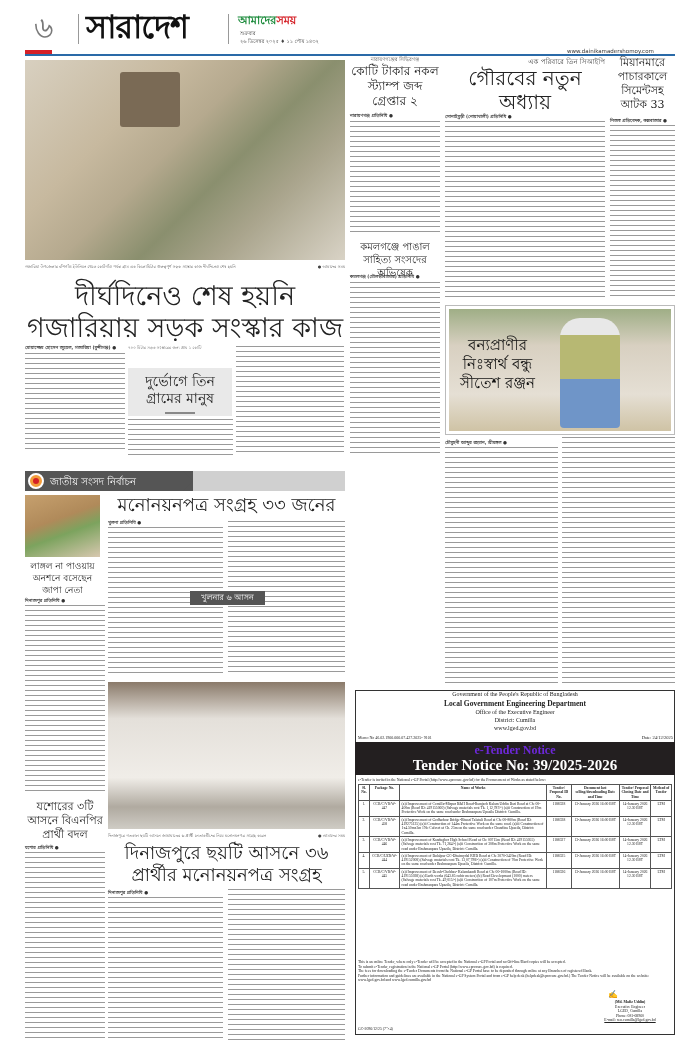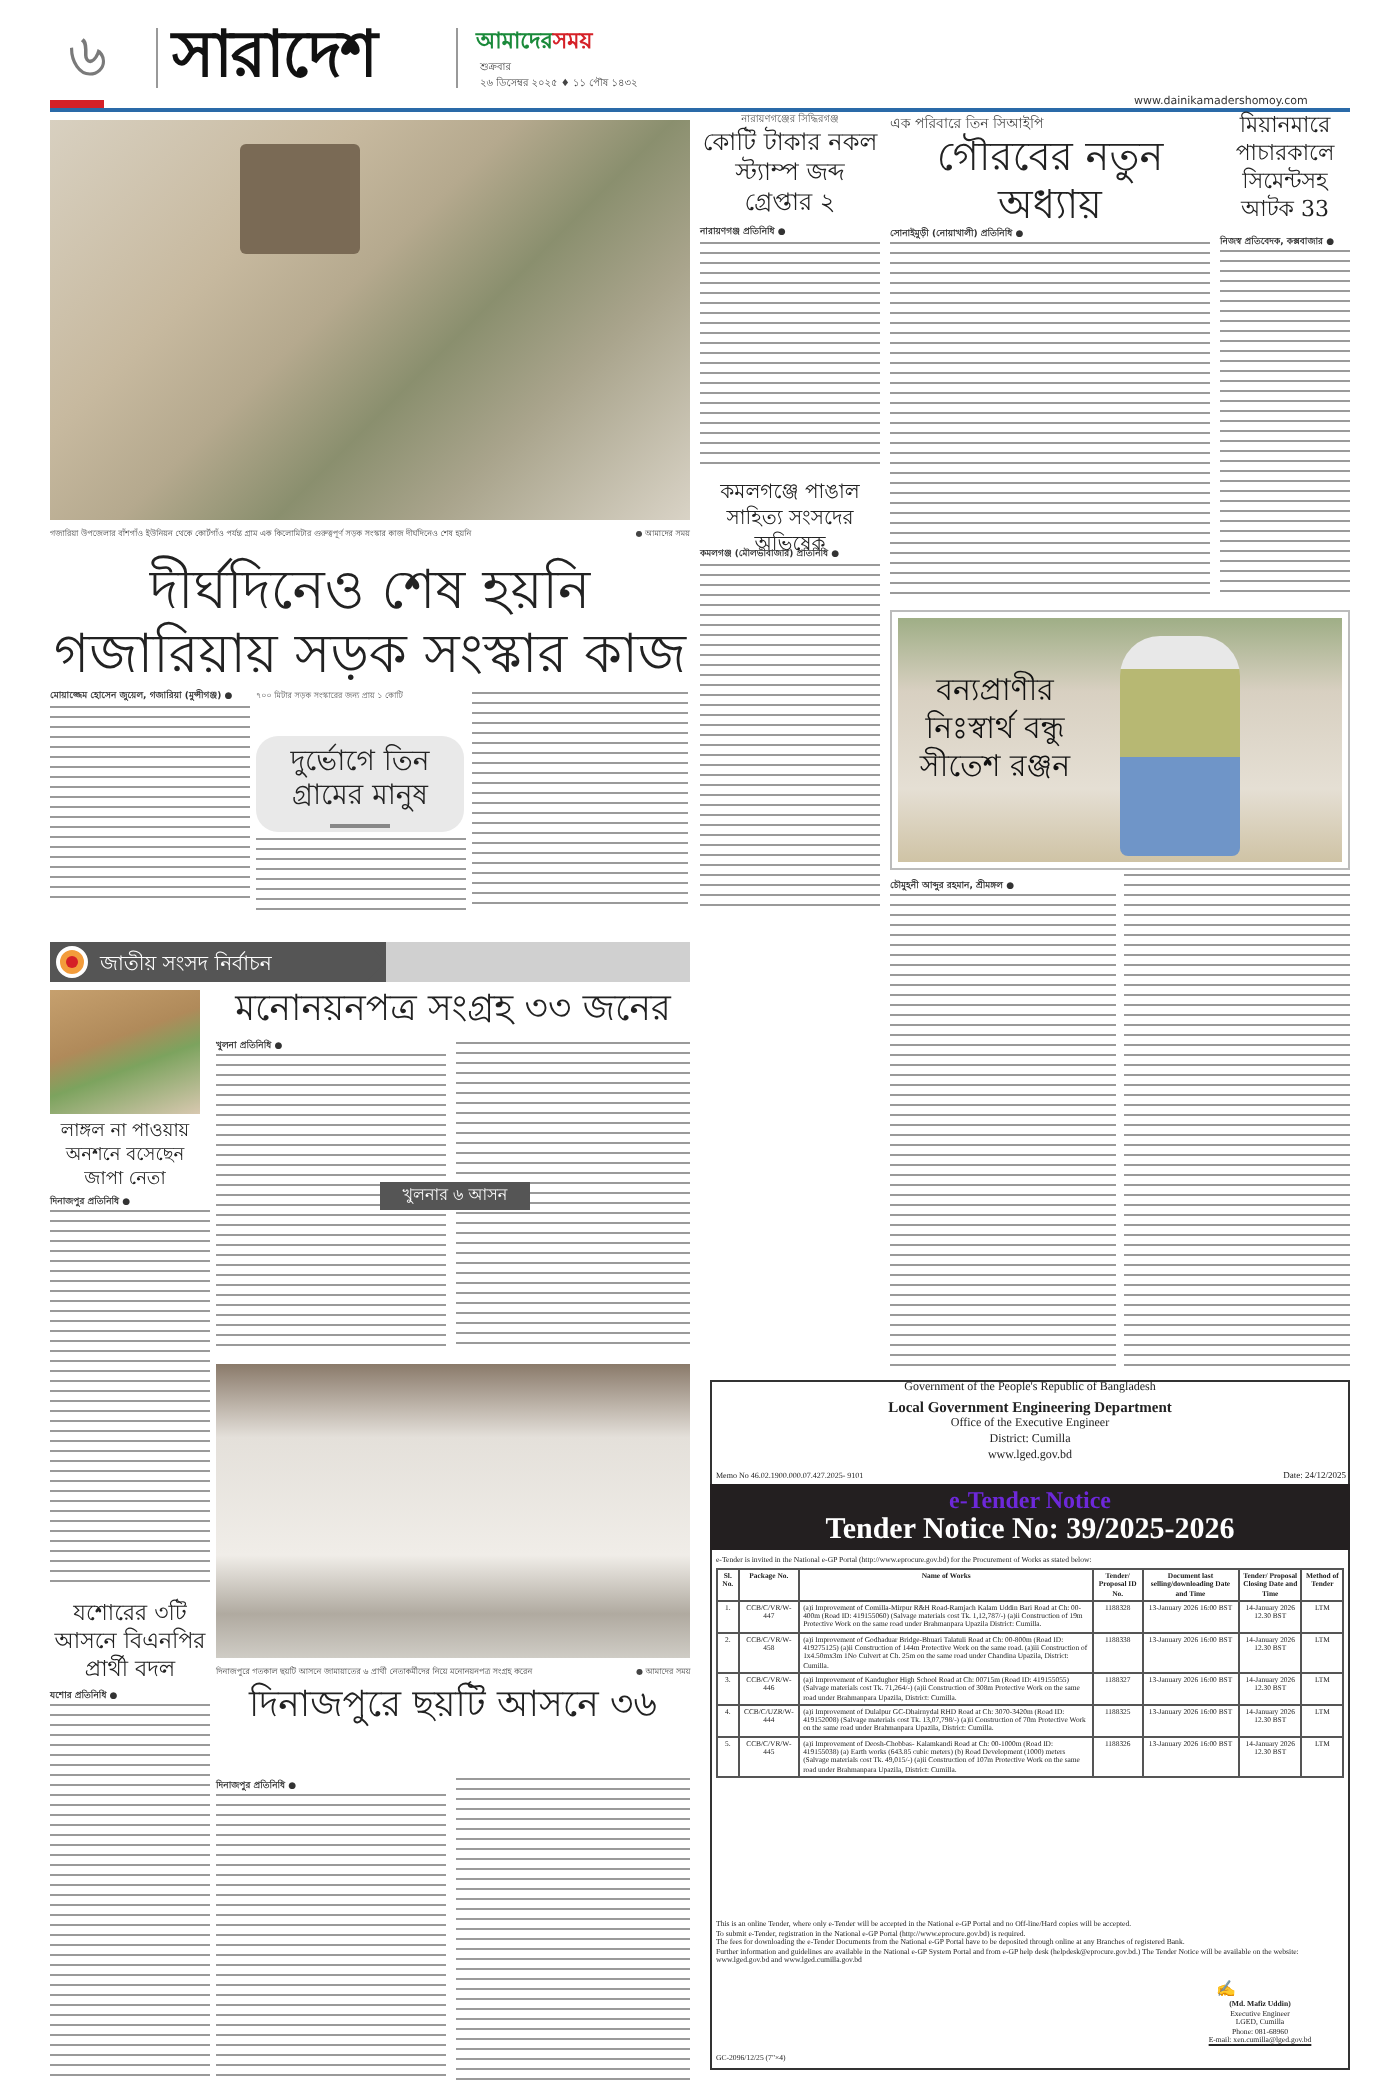--- a/index.html
+++ b/index.html
@@ -30,34 +30,34 @@
   #lead-photo { left: 25px; top: 60px; width: 320px; height: 200px;
      background: linear-gradient(135deg,#d8d0c0 0%,#c7b99f 30%,#b5a98e 45%,#8a8f6e 60%,#a9a48c 75%,#d9d3c6 100%); }
   #lead-photo .vehicle { position:absolute; left:95px; top:12px; width:60px; height:55px; background:#7a6a55; border-radius:3px; }
   #lead-caption { left: 25px; top: 264px; width: 320px; }
   #lead-credit { right: 355px; top: 264px; }
   #lead-headline { left: 25px; top: 280px; width: 320px; font-size: 27px; line-height: 32px; }
   #lead-byline { left: 25px; top: 345px; }
   #lead-col1 { left: 25px; top: 352px; width: 100px; height: 100px; }
   #lead-col2 { left: 128px; top: 345px; width: 105px; height: 20px; }
   #lead-col3 { left: 236px; top: 345px; width: 108px; height: 110px; }
-  #pullquote { left: 128px; top: 368px; width: 104px; height: 48px; background: #e9e9e9; border-radius: 11px; font-size: 14px; line-height: 17px; padding-top: 5px; }
+  #pullquote { left: 128px; top: 368px; width: 104px; height: 48px; background: #e9e9e9; border-radius: 0; font-size: 14px; line-height: 17px; padding-top: 5px; }
   #pullquote-bar { left: 165px; top: 412px; width: 30px; height: 2px; background: #888; }
   #lead-col2b { left: 128px; top: 418px; width: 105px; height: 40px; }
 
   
   #stamp-kicker { left: 350px; top: 56px; width: 90px; font-size: 5px; color: #555; text-align:center; }
   #stamp-headline { left: 350px; top: 64px; width: 90px; font-size: 12px; line-height: 15px; }
   #stamp-byline { left: 350px; top: 113px; }
   #stamp-body { left: 350px; top: 120px; width: 90px; height: 116px; }
   #komol-headline { left: 350px; top: 240px; width: 90px; font-size: 10px; line-height: 13px; }
   #komol-byline { left: 350px; top: 274px; }
   #komol-body { left: 350px; top: 281px; width: 90px; height: 174px; }
 
-  #noa-kicker { left: 445px; top: 56px; width: 160px; font-size: 7px; color:#444; text-align:left; }
+  #noa-kicker { left: 445px; top: 56px; width: 160px; font-size: 7px; color:#444; text-align:right; }
   #noa-headline { left: 445px; top: 66px; width: 160px; font-size: 20px; line-height: 24px; }
   #noa-byline { left: 445px; top: 114px; }
   #noa-body { left: 445px; top: 120px; width: 160px; height: 180px; }
 
   #myan-headline { left: 610px; top: 56px; width: 65px; font-size: 11px; line-height: 14px; }
   #myan-byline { left: 610px; top: 118px; }
   #myan-body { left: 610px; top: 124px; width: 65px; height: 176px; }
 
   #wild-box { left: 445px; top: 305px; width: 230px; height: 130px; border: 1px solid #bbb; padding: 3px; }
   #wild-photo { left: 449px; top: 309px; width: 222px; height: 122px;
@@ -202,20 +202,21 @@
 <div class="abs byline" id="nom-byline">খুলনা প্রতিনিধি ●</div>
 <div class="abs txt lines" id="nom-col1"></div>
 <div class="abs txt lines" id="nom-col2"></div>
 <div class="abs" id="khulna-box">খুলনার ৬ আসন</div>
 
 <div class="abs photo" id="dina-photo"></div>
 <div class="abs cap" id="dina-caption">দিনাজপুরে গতকাল ছয়টি আসনে জামায়াতের ৬ প্রার্থী নেতাকর্মীদের নিয়ে মনোনয়নপত্র সংগ্রহ করেন</div>
 <div class="abs cap" id="dina-credit">● আমাদের সময়</div>
 <div class="abs hl" id="dina-headline">
     <div>দিনাজপুরে ছয়টি আসনে ৩৬</div>
+    <div>প্রার্থীর মনোনয়নপত্র সংগ্রহ</div>
   </div>
 <div class="abs byline" id="dina-byline">দিনাজপুর প্রতিনিধি ●</div>
 <div class="abs txt lines" id="dina-col1"></div>
 <div class="abs txt lines" id="dina-col2"></div>
 
 <div class="abs hl" id="jess-headline">যশোরের ৩টি আসনে বিএনপির প্রার্থী বদল</div>
 <div class="abs byline" id="jess-byline">যশোর প্রতিনিধি ●</div>
 <div class="abs txt lines" id="jess-body"></div>
 
 <div class="abs" id="tender"></div>

